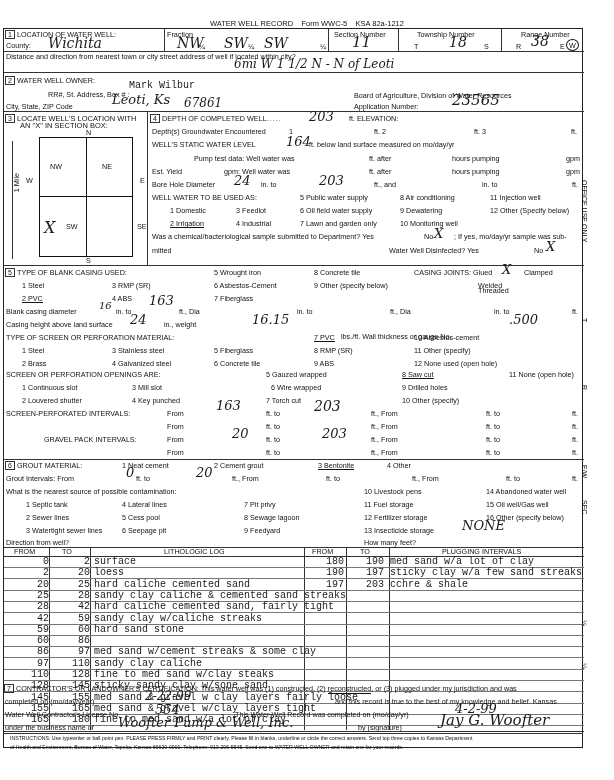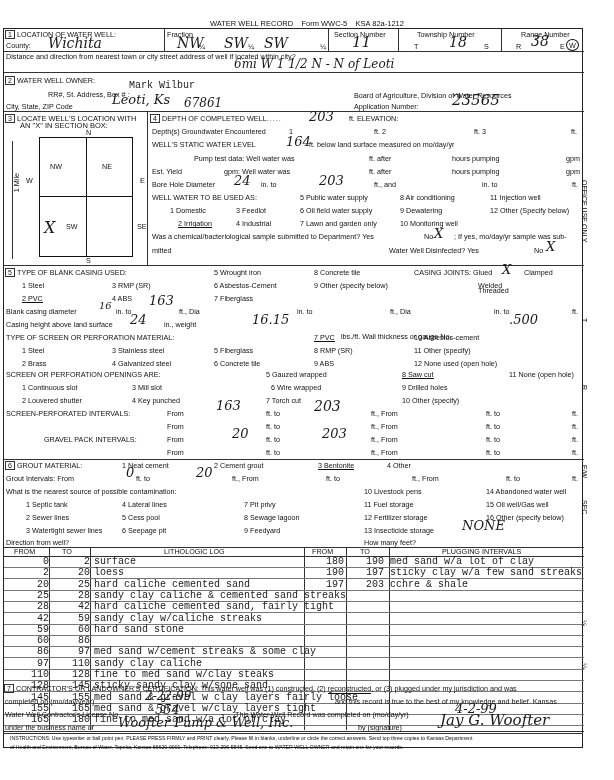--- a/index.html
+++ b/index.html
@@ -145,21 +145,21 @@
 
   <div class="abs" style="left:148px; top:165px;">WELL WATER TO BE USED AS:</div>
   <div class="abs" style="left:296px; top:165px;">5 Public water supply</div>
   <div class="abs" style="left:396px; top:165px;">8 Air conditioning</div>
   <div class="abs" style="left:486px; top:165px;">11 Injection well</div>
   <div class="abs" style="left:166px; top:178px;">1 Domestic</div>
   <div class="abs" style="left:232px; top:178px;">3 Feedlot</div>
   <div class="abs" style="left:296px; top:178px;">6 Oil field water supply</div>
   <div class="abs" style="left:396px; top:178px;">9 Dewatering</div>
   <div class="abs" style="left:486px; top:178px;">12 Other (Specify below)</div>
-  <div class="abs ul" style="left:166px; top:191px;margin-left:8px;">2 Irrigation</div>
+  <div class="abs ul" style="left:166px; top:191px;">2 Irrigation</div>
   <div class="abs" style="left:232px; top:191px;">4 Industrial</div>
   <div class="abs" style="left:296px; top:191px;">7 Lawn and garden only</div>
   <div class="abs" style="left:396px; top:191px;">10 Monitoring well</div>
 
   <div class="abs" style="left:148px; top:204px;">Was a chemical/bacteriological sample submitted to Department? Yes</div>
   <div class="abs" style="left:420px; top:204px;">No</div>
   <div class="abs hand" style="left:430px; top:198px; font-size:13px;">X</div>
   <div class="abs" style="left:450px; top:204px;">; If yes, mo/day/yr sample was sub-</div>
   <div class="abs" style="left:148px; top:218px;">mitted</div>
   <div class="abs" style="left:385px; top:218px;">Water Well Disinfected?  Yes</div>

